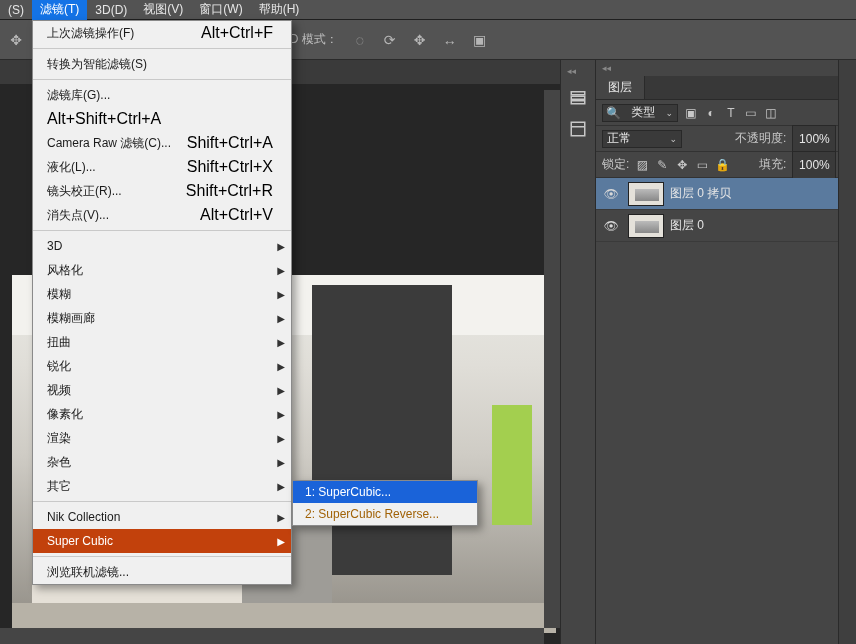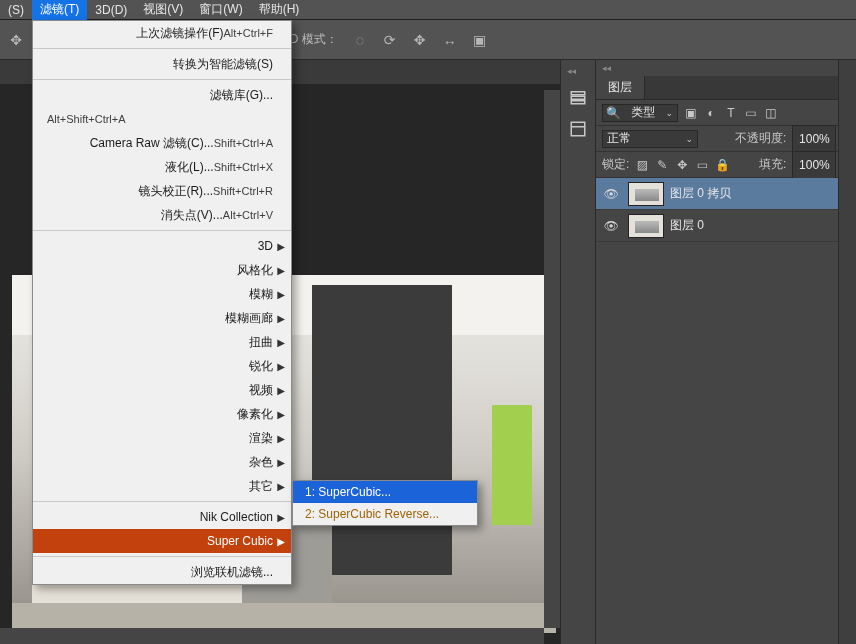--- a/index.html
+++ b/index.html
@@ -167,34 +167,33 @@
 
   
   .dropdown {
     position:absolute;
     left: 32px; top: 20px;
     width: 260px;
     background:#f0f0f0;
     border:1px solid #8a8a8a;
     box-shadow: 4px 4px 8px rgba(0,0,0,0.35);
     z-index: 50;
-    text-align: right;
   }
   .dropdown .section-sep {
     height:1px; background:#c9c9c9; margin:3px 0;
   }
   .dropdown .mi {
     display:flex; align-items:center;
     height:24px;
     padding: 0 18px 0 14px;
     color:#1b1b1b;
     position:relative;
   }
   .dropdown .mi .lbl { flex:1 1 auto; }
-  .dropdown .mi .sc { color:#404040; font-size:11px; }
+  .dropdown .mi .sc { color:#000000; font-size:16px; }
   .dropdown .mi .arrow { position:absolute; right:6px; font-size:10px; color:#333; }
   .dropdown .mi.highlight {
     background:#c2410c; color:#fff;
   }
   .dropdown .mi.highlight .arrow, .dropdown .mi.highlight .sc { color:#fff; }
 
   .submenu {
     position:absolute;
     left: 292px; top: 480px;
     width: 186px;
@@ -297,21 +296,21 @@
         </div>
         <span class="ficon">▣</span>
         <span class="ficon">◐</span>
         <span class="ficon">T</span>
         <span class="ficon">▭</span>
         <span class="ficon">◫</span>
         <span style="margin-left:auto" class="ficon">▌</span>
       </div>
 
       <div class="blendrow">
-        <div class="selectbox" style="width:96px">
+        <div class="selectbox" style="width:80px">
           <span>正常</span>
           <span class="chev">⌄</span>
         </div>
         <span style="margin-left:auto;color:#c8c8c8">不透明度:</span>
         <div class="numbox">100%</div>
         <span class="chev">⌄</span>
       </div>
 
       <div class="lockrow">
         <span style="color:#c8c8c8">锁定:</span>

